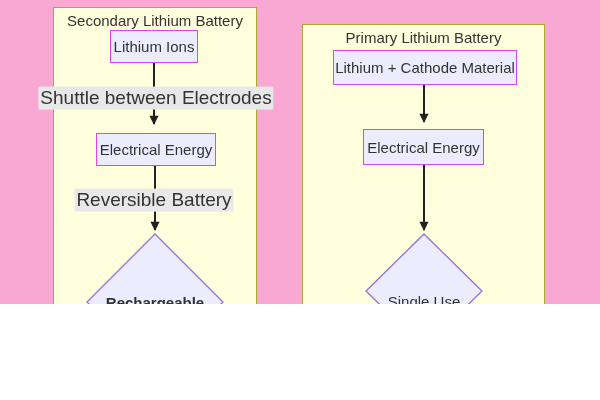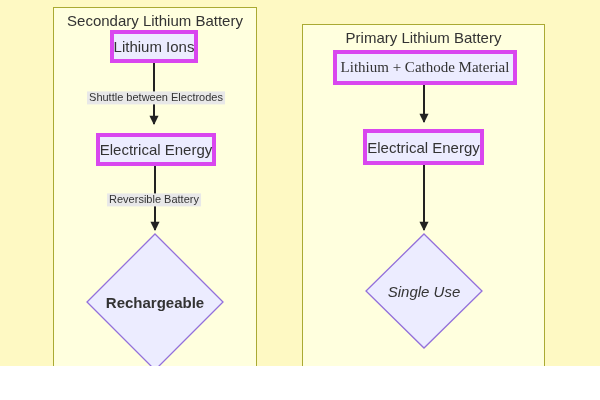--- a/index.html
+++ b/index.html
@@ -4,22 +4,22 @@
 <style>
   html, body {
     margin: 0;
     padding: 0;
     background: #ffffff;
     font-family: "Liberation Sans", sans-serif;
   }
   .canvas {
     position: relative;
     width: 600px;
-    height: 366px;
-    background: #fef9c3;
+    height: 304px;
+    background: #f9a8d4;
     overflow: hidden;
   }
   .cluster {
     position: absolute;
     background: #ffffde;
     border: 1px solid #aaaa33;
     box-sizing: border-box;
   }
   .cluster-title {
     position: absolute;
@@ -42,42 +42,42 @@
     fill: none;
   }
   .diamond-shape {
     fill: #ececff;
     stroke: #9370db;
     stroke-width: 1.3px;
   }
   .node {
     position: absolute;
     background: #ececff;
-    border: 4px solid #d946ef;
+    border: 1px solid #d946ef;
     box-sizing: border-box;
     display: flex;
     align-items: center;
     justify-content: center;
     font-size: 15px;
     color: #333333;
     white-space: nowrap;
   }
   .diamond-label {
     position: absolute;
     transform: translate(-50%, -50%);
     font-size: 15px;
     color: #333333;
     white-space: nowrap;
   }
   .edge-label {
     position: absolute;
     transform: translate(-50%, -50%);
     background: #e8e8e8;
     padding: 0 2px;
-    font-size: 11px;
+    font-size: 19px;
     color: #333333;
     white-space: nowrap;
     line-height: 1.2;
   }
 </style>
 </head>
 <body>
 
 <div class="canvas">
 
@@ -106,26 +106,26 @@
     <polygon class="diamond-shape" points="424,234 482,291 424,348 366,291"></polygon>
   </svg>
 
   <div class="node" style="left:110px; top:30px; width:88px; height:33px;">
     <span>Lithium Ions</span>
   </div>
   <div class="node" style="left:96px; top:133px; width:120px; height:33px;">
     <span>Electrical Energy</span>
   </div>
 
-  <div class="node" style="left:333px; top:50px; width:184px; height:35px;font-family:Liberation Serif, serif;">
+  <div class="node" style="left:333px; top:50px; width:184px; height:35px;">
     <span>Lithium + Cathode Material</span>
   </div>
   <div class="node" style="left:363px; top:129px; width:121px; height:36px;">
     <span>Electrical Energy</span>
   </div>
 
   <div class="diamond-label" style="left:155px; top:302px;font-weight:bold;">Rechargeable</div>
-  <div class="diamond-label" style="left:424px; top:291px;font-style:italic;">Single Use</div>
+  <div class="diamond-label" style="left:424px; top:301px;">Single Use</div>
 
   <div class="edge-label" style="left:156px; top:98px;">Shuttle between Electrodes</div>
   <div class="edge-label" style="left:154px; top:200px;">Reversible Battery</div>
 
 </div>
 
 </body></html>

